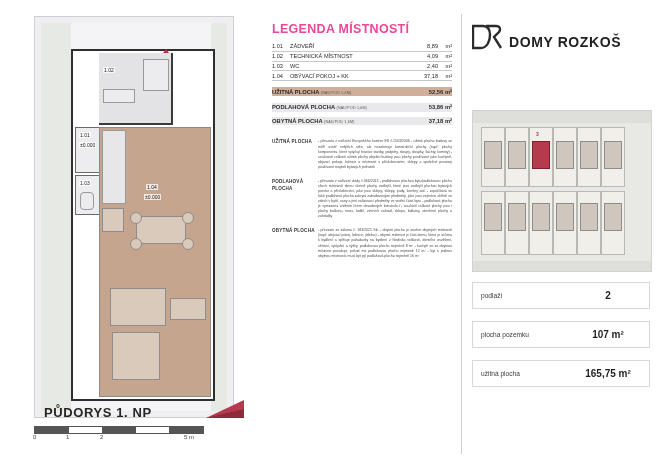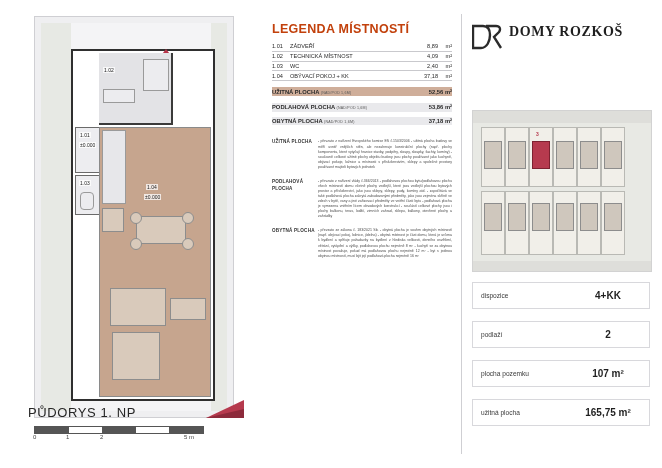--- a/index.html
+++ b/index.html
@@ -18,33 +18,33 @@
      repeating-linear-gradient(45deg,#d9d9dd 0 2px,#f0f0f2 2px 5px);}
   .r-entry{left:26px;top:2px;width:74px;height:72px;background:#e3e3e6;border-right:2px solid #3a3a3a;border-bottom:2px solid #3a3a3a;}
   .r-tech{left:2px;top:76px;width:44px;height:46px;background:#ededf0;border:1px solid #6a6a6a;}
   .r-wc{left:2px;top:124px;width:44px;height:40px;background:#ededf0;border:1px solid #6a6a6a;}
   .r-living{left:26px;top:76px;width:112px;height:270px;background:#c6a58e;border:1px solid #8a8a8a;}
   .kitchen{position:absolute;left:2px;top:2px;width:22px;height:72px;background:#e7e7ea;border:1px solid #9a9a9a;}
   .lbl-box{position:absolute;font-size:5px;color:#222;background:rgba(255,255,255,.75);padding:0 1px;}
   .furn{position:absolute;border:1px solid #8d8d8d;background:#d9cabb;}
   .furn-l{position:absolute;border:1px solid #9a9a9a;background:#ececef;}
   .arrowtop{position:absolute;left:86px;top:-2px;width:0;height:0;border-left:7px solid transparent;border-right:7px solid transparent;border-bottom:9px solid #b7354a;}
-  .plan-title{position:absolute;left:16px;bottom:38px;font-size:13px;font-weight:normal;letter-spacing:.6px;color:#262626;}
+  .plan-title{position:absolute;left:32px;bottom:38px;font-size:13px;font-weight:bold;letter-spacing:.6px;color:#262626;}
   .scale{position:absolute;left:22px;bottom:14px;width:170px;}
   .scale-bar{position:relative;height:6px;display:flex;border:1px solid #555;}
   .scale-bar div{flex:1;}
   .sb-d{background:#555;}
   .sb-l{background:#fff;}
   .scale-nums{position:relative;height:10px;font-size:6px;color:#444;}
   .scale-nums span{position:absolute;top:0;}
   .compass{position:absolute;right:6px;bottom:36px;width:46px;height:26px;}
 
   
   .mid{position:absolute;left:272px;top:22px;width:180px;}
-  .legend-title{font-size:12.5px;font-weight:bold;letter-spacing:.3px;color:#c2410c;margin-bottom:6px;}
+  .legend-title{font-size:12.5px;font-weight:bold;letter-spacing:.3px;color:#ec4899;margin-bottom:6px;}
   table.legend{border-collapse:collapse;width:180px;font-size:5.6px;}
   table.legend td{padding:1.4px 0;vertical-align:bottom;color:#2a2a2a;}
   td.num{width:18px;}
   td.nm{}
   td.ar{width:26px;text-align:right;}
   td.un{width:14px;text-align:right;color:#555;}
   .rowline{border-bottom:1px solid #c9c9cd;}
   .sumrow{background:#cfae9a;font-weight:bold;}
   .sumrow td{padding:2.5px 3px;font-size:5.8px;}
   .grayrow td{padding:3px 3px;font-size:5.8px;font-weight:bold;background:#e9e9ec;}
@@ -52,21 +52,21 @@
   .notes{margin-top:14px;}
   .note{display:flex;margin-bottom:9px;}
   .note-h{width:46px;flex:0 0 46px;font-size:4.6px;font-weight:bold;color:#333;line-height:1.5;letter-spacing:.2px;}
   .note-b{flex:1;font-size:3.5px;line-height:1.45;color:#4a4a4a;text-align:justify;}
 
   
   .vdiv{position:absolute;left:461px;top:14px;width:1px;height:440px;background:#cfcfd3;}
 
   
   .right{position:absolute;left:472px;top:24px;width:178px;}
-  .brand{display:flex;align-items:flex-start;gap:7px;font-family:Liberation Serif, serif;}
+  .brand{display:flex;align-items:flex-end;gap:7px;}
   .logo{width:30px;height:26px;position:relative;}
   .brand-name{font-size:14px;font-weight:bold;letter-spacing:.6px;color:#1f1f1f;}
   .house-title{margin-top:18px;font-size:17px;font-weight:bold;letter-spacing:1px;color:#1f1f1f;}
   .siteplan{margin-top:8px;width:178px;height:160px;background:#e8e9e4;border:1px solid #d2d2d2;position:absolute;left:0;}
   .lot{position:absolute;background:#f1efe9;border:.5px solid #b9b9b4;}
   .bldg{position:absolute;background:#cfc7bd;border:.5px solid #8d8d8d;}
   .bldg-hl{position:absolute;background:#b63a4e;border:.5px solid #7d2130;}
   .road{position:absolute;background:#dededa;}
   .facts{position:absolute;left:0;top:258px;width:178px;}
   .fact{display:flex;align-items:center;border:1px solid #d8d8dc;height:25px;margin-bottom:12px;}
@@ -270,24 +270,20 @@
       <div class="bldg" style="left:59px;top:92px;width:16px;height:26px;"></div>
       <div class="bldg" style="left:83px;top:92px;width:16px;height:26px;"></div>
       <div class="bldg" style="left:107px;top:92px;width:16px;height:26px;"></div>
       <div class="bldg" style="left:131px;top:92px;width:16px;height:26px;"></div>
 
       <div style="position:absolute;left:63px;top:20px;font-size:5px;font-weight:bold;color:#b63a4e;">3</div>
     </div>
 
     <div class="facts">
       <div class="fact">
-        <div class="fact-k">dispozice</div>
-        <div class="fact-v">4+KK</div>
-      </div>
-      <div class="fact">
         <div class="fact-k">podlaží</div>
         <div class="fact-v">2</div>
       </div>
       <div class="fact">
         <div class="fact-k">plocha pozemku</div>
         <div class="fact-v">107 m²</div>
       </div>
       <div class="fact">
         <div class="fact-k">užitná plocha</div>
         <div class="fact-v">165,75 m²</div>

